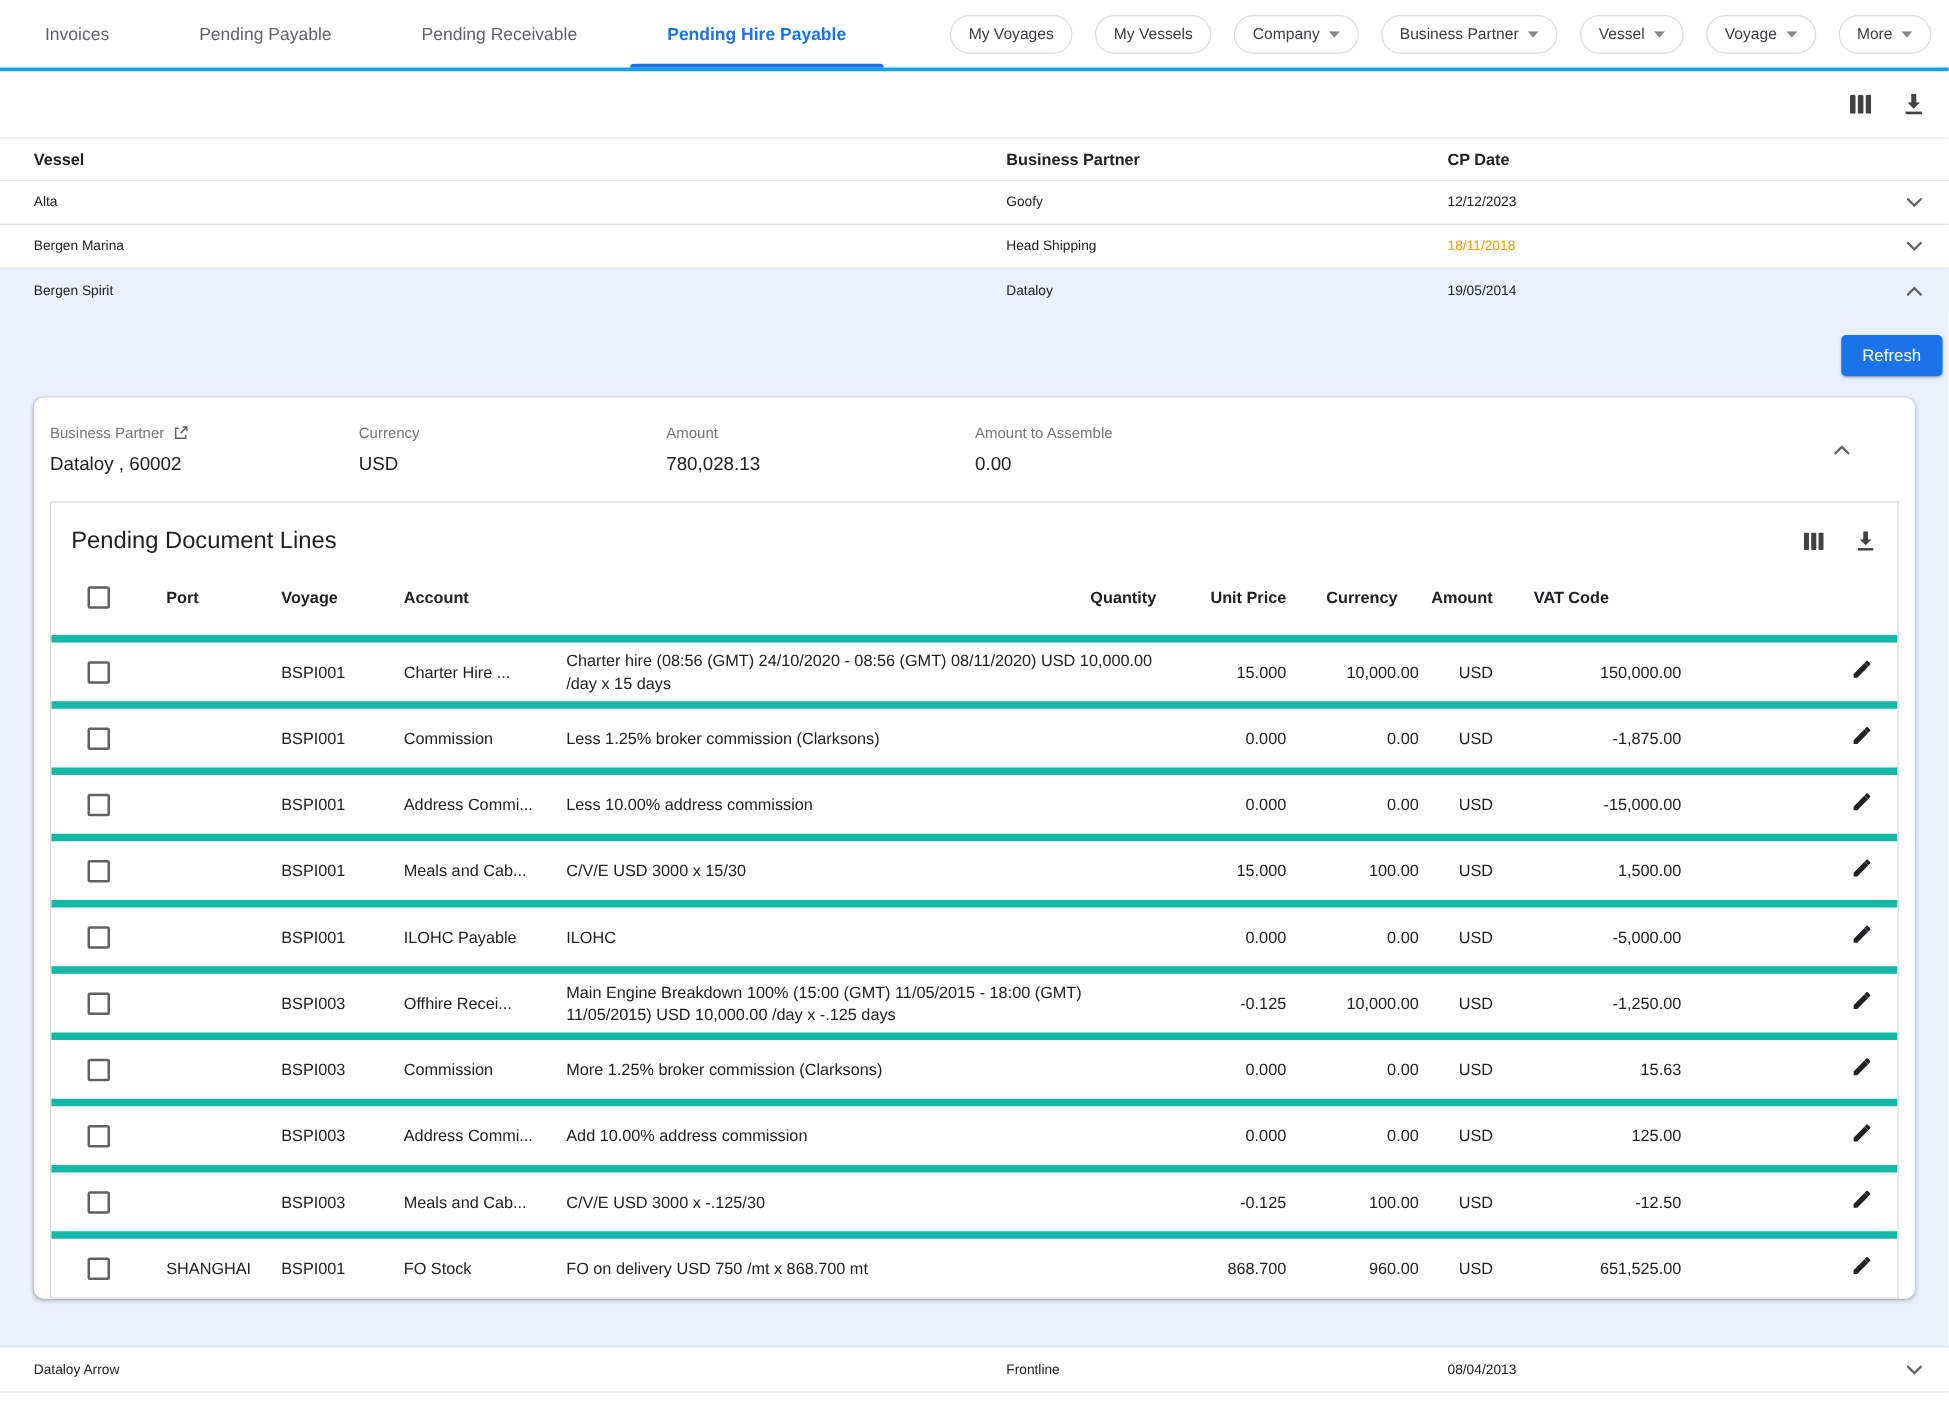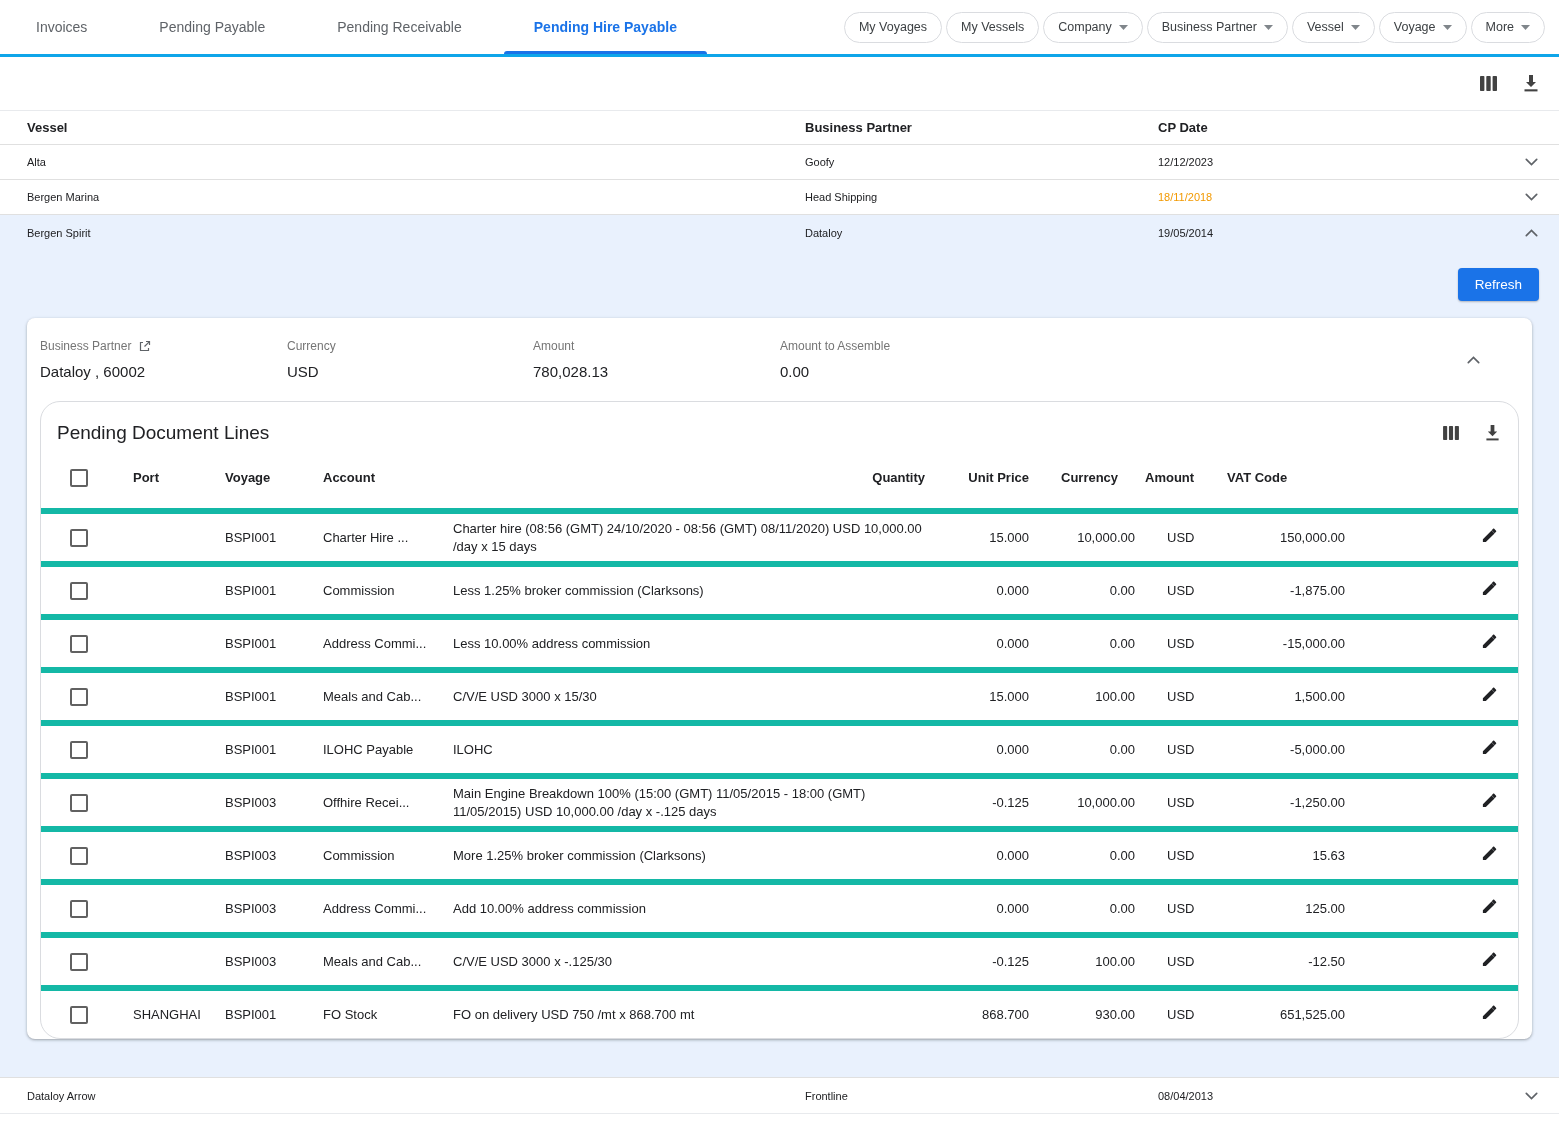--- a/index.html
+++ b/index.html
@@ -8,21 +8,21 @@
     font-family:"Liberation Sans", sans-serif;
     background:#fff; color:#202124; height:1127px; overflow:hidden;
   }
 
   
   .tabbar { display:flex; align-items:center; justify-content:space-between; height:57px; border-bottom:3px solid #0ea5e9; }
   .tabs { display:flex; height:100%; }
   .tab { position:relative; display:flex; align-items:center; padding:0 36px; font-size:14px; color:#5f6368; cursor:pointer; white-space:nowrap; }
   .tab.active { color:#1a73e8; font-weight:700; }
   .tab.active::after { content:""; position:absolute; left:6px; right:6px; bottom:0; height:3px; background:#1a73e8; border-radius:3px 3px 0 0; }
-  .pills { display:flex; gap:4px; margin-right:14px; align-items:center; }
+  .pills { display:flex; gap:18px; margin-right:14px; align-items:center; }
   .pill { display:flex; align-items:center; gap:7px; height:31px; padding:0 14px; border:1px solid #dadce0; border-radius:16px;
           background:#fff; font-family:inherit; font-size:12.5px; color:#3c4043; cursor:pointer; white-space:nowrap; }
   .pill svg { flex:0 0 auto; }
 
   
   .list-toolbar { display:flex; justify-content:flex-end; align-items:center; gap:26px; height:53px; padding-right:20px; }
   .icon-btn { display:inline-flex; align-items:center; justify-content:center; cursor:pointer; }
 
   
   .vt-header, .vt-row { display:grid; grid-template-columns:778px 353px 1fr 56px; align-items:center; }
@@ -30,35 +30,35 @@
   .vt-row { height:35px; border-bottom:1px solid #e0e0e0; font-size:11px; color:#202124; cursor:pointer; background:#fff; }
   .vt-header > div, .vt-row > div { padding-left:27px; }
   .vt-header > div:last-child, .vt-row > div:last-child { padding-left:0; display:flex; justify-content:center; }
   .vt-row .overdue { color:#f29900; }
   .chev { display:inline-flex; }
   .chev.up svg { transform:rotate(180deg); }
 
   
   .expanded-section { background:#e9f1fd; }
   .expanded-section .vt-row.selected { background:#e9f1fd; border-bottom:none; }
-  .refresh-row { text-align:right; padding:18px 20px 0; }
+  .refresh-row { text-align:right; padding:18px 5px 0; }
   .refresh-btn { background:#1a73e8; color:#fff; border:none; border-radius:4px; height:33px; padding:0 17px;
                  font-family:inherit; font-size:13.5px; font-weight:500; cursor:pointer; box-shadow:0 1px 2px rgba(0,0,0,.25); }
   .expanded-panel { padding-bottom:20px; }
 
   .doc-card { margin:17px 27px 0; background:#fff; border-radius:8px;
               box-shadow:0 1px 2px rgba(60,64,67,.3), 0 1px 3px 1px rgba(60,64,67,.12); }
 
   .summary { display:grid; grid-template-columns:247px 246px 247px 245px 1fr 40px; padding:21px 12px 21px 13px; align-items:start; }
   .sum-label { font-size:12px; color:#757575; display:flex; align-items:center; gap:7px; }
   .sum-value { font-size:15px; color:#202124; margin-top:10px; }
   .sum-collapse { align-self:center; justify-self:end; cursor:pointer; }
 
   
-  .lines-card { border:1px solid #dadce0; border-radius:20px; margin:0 13px 18px; overflow:hidden; background:#fff; }
+  .lines-card { border:1px solid #dadce0; border-radius:1px; margin:0 13px 18px; overflow:hidden; background:#fff; }
   .lines-head { display:flex; justify-content:space-between; align-items:center; padding:20px 18px 4px 16px; }
   .lines-title { font-size:19px; color:#202124; }
   .lines-head-icons { display:flex; gap:26px; align-items:center; }
 
   .lgrid { display:grid; grid-template-columns:76px 92px 98px 130px 1fr 104px 106px 70px 153px 92px 58px; align-items:center; }
   .lines-header { min-height:60px; font-size:13px; font-weight:700; color:#202124; }
   .line-row { min-height:53px; border-top:6px solid #14b8a6; font-size:13px; color:#202124; }
   .lc { padding-left:16px; line-height:18px; }
   .lc.cb-cell { padding-left:29px; }
   .lc.num { text-align:right; padding-left:0; padding-right:10px; }
@@ -424,21 +424,21 @@
               </span></div>
             </div>
 
             <div class="lgrid line-row">
               <div class="lc cb-cell"><span class="cb"></span></div>
               <div class="lc">SHANGHAI</div>
               <div class="lc">BSPI001</div>
               <div class="lc">FO Stock</div>
               <div class="lc">FO on delivery USD 750 /mt x 868.700 mt</div>
               <div class="lc num">868.700</div>
-              <div class="lc num">930.00</div>
+              <div class="lc num">960.00</div>
               <div class="lc cur">USD</div>
               <div class="lc num amt">651,525.00</div>
               <div class="lc vat"></div>
               <div class="lc edit-cell"><span class="icon-btn">
                 <svg width="17" height="17" viewBox="0 0 18 18" fill="#202124">
                     <path d="M2 12.88V16h3.12l9.2-9.2-3.12-3.12L2 12.88zM15.95 5.04c.33-.33.33-.85 0-1.18l-1.95-1.95c-.33-.33-.85-.33-1.18 0l-1.52 1.52 3.12 3.12 1.53-1.51z"></path>
                   </svg>
               </span></div>
             </div>
           </div>

